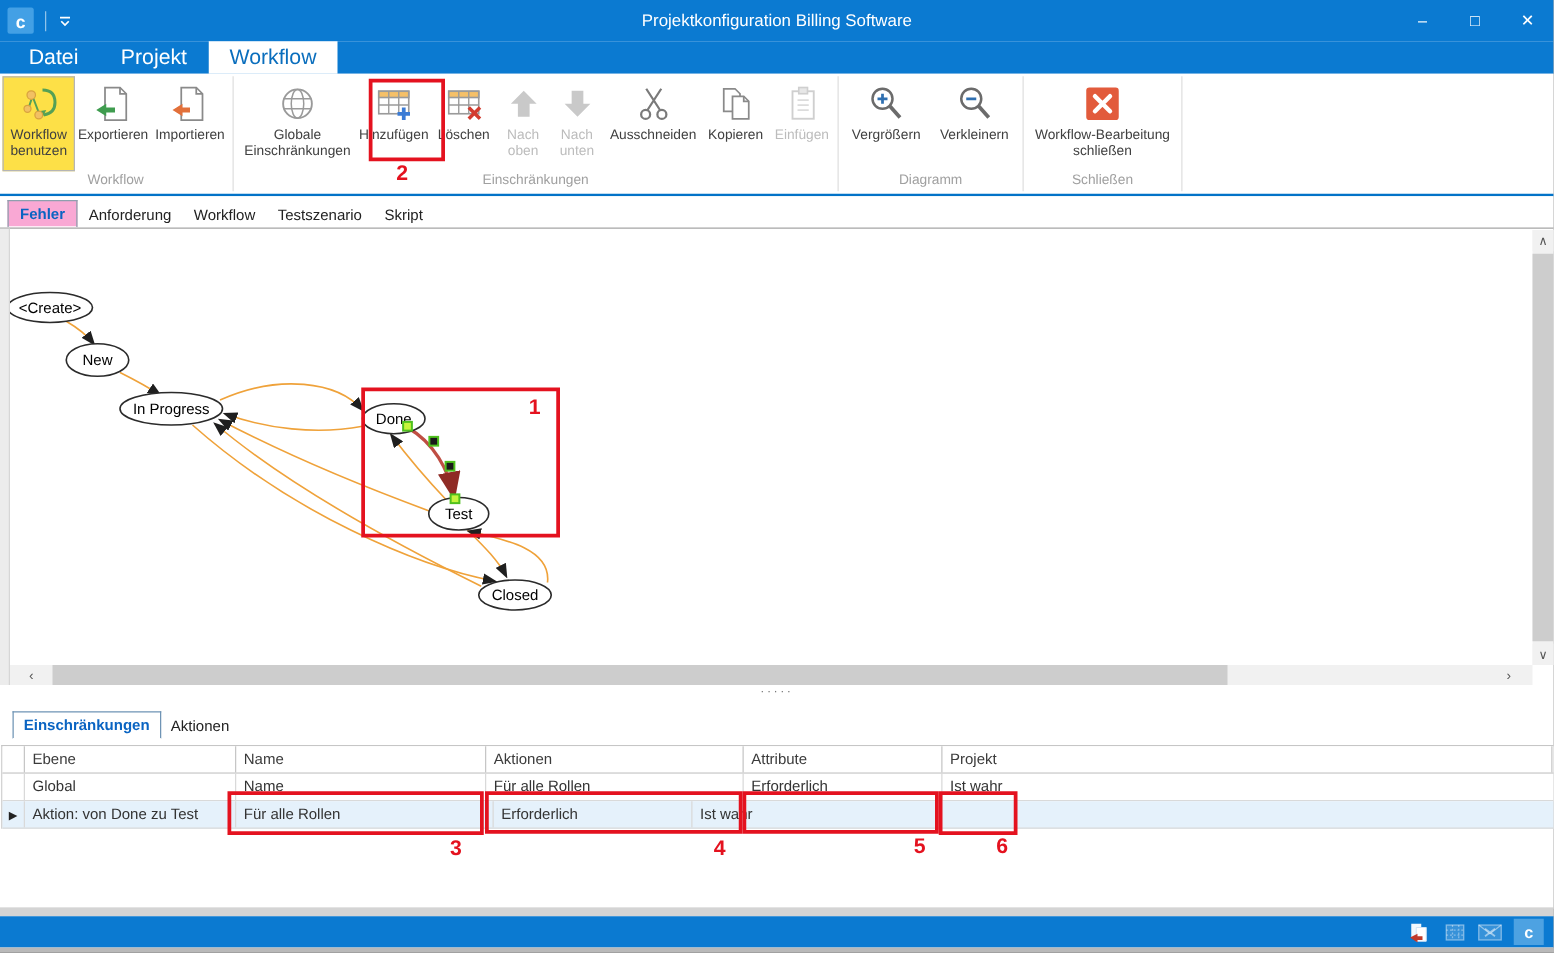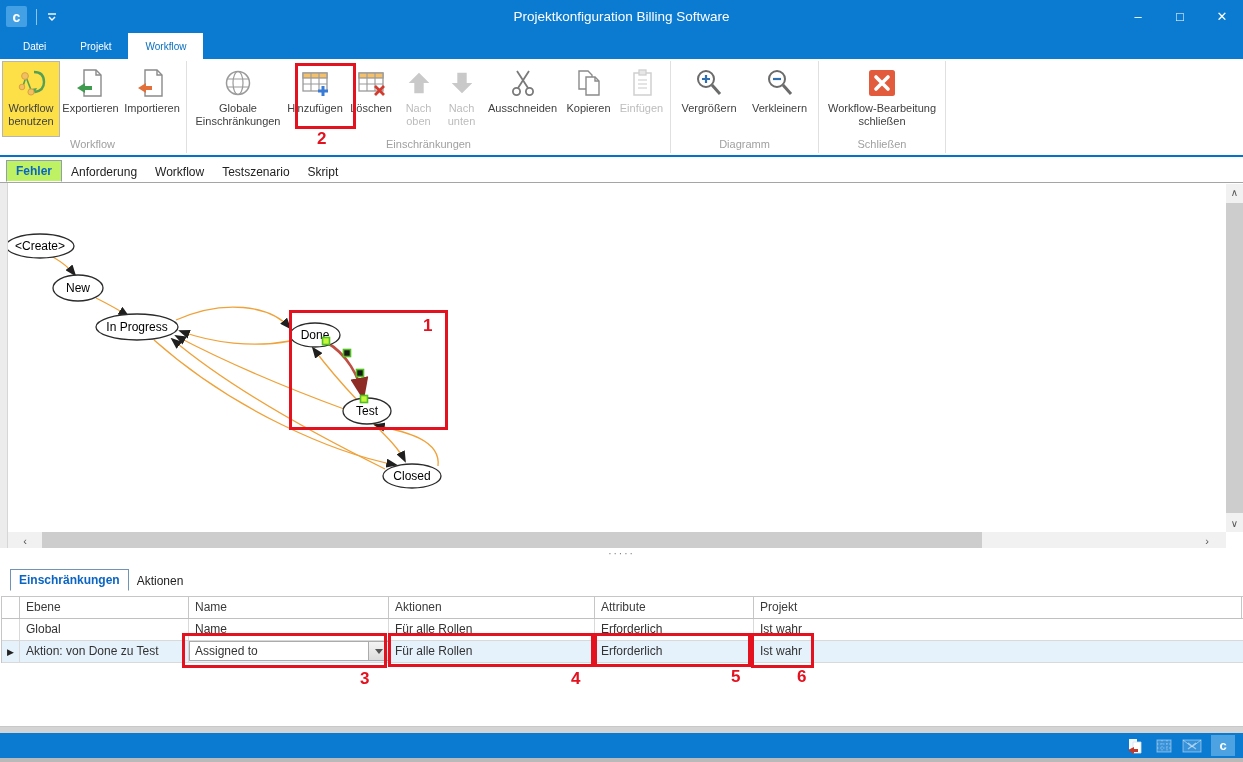--- a/index.html
+++ b/index.html
@@ -12,40 +12,40 @@
   .app-icon{width:21px;height:21px;margin-left:6px;background:#43a0e5;border-radius:2px;
             display:flex;align-items:center;justify-content:center;font-weight:bold;font-size:14px;color:#fff;}
   .tb-sep{width:1px;height:16px;background:rgba(255,255,255,.55);margin:0 8px 0 9px;}
   .qat-chevron{width:14px;height:12px;display:flex;flex-direction:column;align-items:center;}
   .title{position:absolute;left:0;right:0;text-align:center;font-size:13.5px;pointer-events:none;}
   .win-controls{position:absolute;right:0;top:0;height:33px;display:flex;}
   .win-btn{width:42px;height:33px;display:flex;align-items:center;justify-content:center;font-size:13px;color:#fff;}
 
   
   .ribbon-tabs{position:absolute;left:0;top:33px;width:100%;height:26px;background:#0b7ad1;display:flex;padding-left:6px;box-sizing:border-box;}
-  .rtab{padding:0 17px;display:flex;align-items:center;color:#fff;font-size:10px;text-align:right;}
+  .rtab{padding:0 17px;display:flex;align-items:center;color:#fff;font-size:17px;text-align:right;}
   .rtab.active{background:#fff;color:#0a6ebd;}
 
   
   .ribbon{position:absolute;left:0;top:59px;width:100%;height:96px;background:#fff;
           border-bottom:2px solid #0273c8;display:flex;box-sizing:content-box;}
   .rgroup{display:flex;flex-direction:column;padding:2px 2px 0 2px;}
   .rbuttons{display:flex;align-items:stretch;height:76px;}
   .rgroup-label{height:16px;text-align:center;color:#a0a0a0;font-size:11px;line-height:15px;}
   .rsep{width:1px;background:#e0e0e0;margin:2px 1px;}
   .rbtn{display:flex;flex-direction:column;align-items:center;padding-top:3px;border:1px solid transparent;box-sizing:border-box;}
   .rbtn.pressed{background:#fde047;border:1px solid #b5b5b5;}
   .ricon{height:36px;display:flex;align-items:center;justify-content:center;}
   .rlabel{font-size:11px;line-height:13px;text-align:center;color:#404040;margin-top:1px;}
   .rbtn.disabled .rlabel{color:#bcbcbc;}
 
   
   .doc-tabs{position:absolute;left:0;top:157px;width:100%;height:25px;background:#fff;display:flex;align-items:flex-end;padding-left:6px;box-sizing:border-box;}
   .dtab{padding:3px 9px;font-size:12px;color:#222;}
-  .dtab.active{color:#0a64c2;font-weight:bold;border:1px solid #8f9fae;border-bottom:1px solid #fff;background:#bef264;}
+  .dtab.active{color:#0a64c2;font-weight:bold;border:1px solid #8f9fae;border-bottom:1px solid #fff;background:#f9a8d4;}
 
   
   .diagram{position:absolute;left:0;top:182px;width:1243px;height:366px;background:#fff;border-top:1px solid #a5a5a5;box-sizing:border-box;}
   .left-strip{position:absolute;left:0;top:0;width:7px;height:366px;background:#ececec;border-right:1px solid #d6d6d6;}
   svg.flow{position:absolute;left:8px;top:2px;}
   .node{fill:#fff;stroke:#2b2b2b;stroke-width:1.3;}
   .node-label{font-family:"Liberation Sans",sans-serif;font-size:12px;fill:#000;text-anchor:middle;}
   .edge{fill:none;stroke:#efa23a;stroke-width:1.3;}
   .edge.selected{stroke:#bf4e43;stroke-width:2.6;}
 
@@ -383,28 +383,20 @@
         <div class="gcell c0"></div>
         <div class="gcell c1">Global</div>
         <div class="gcell c2">Name</div>
         <div class="gcell c3">Für alle Rollen</div>
         <div class="gcell c4">Erforderlich</div>
         <div class="gcell c5">Ist wahr</div>
       </div>
       <div class="grow selected">
         <div class="gcell c0"><span class="row-marker">▶</span></div>
         <div class="gcell c1">Aktion: von Done zu Test</div>
-        <div class="gcell c2">
-          <div class="combo">
-            <span>Assigned to</span>
-            <span class="combo-btn">
-                <span class="combo-arrow"></span>
-              </span>
-          </div>
-        </div>
         <div class="gcell c3">Für alle Rollen</div>
         <div class="gcell c4">Erforderlich</div>
         <div class="gcell c5">Ist wahr</div>
       </div>
     </div>
   </div>
 
   <div class="pre-status"></div>
   <div class="statusbar">
     <span class="sb-icon">

